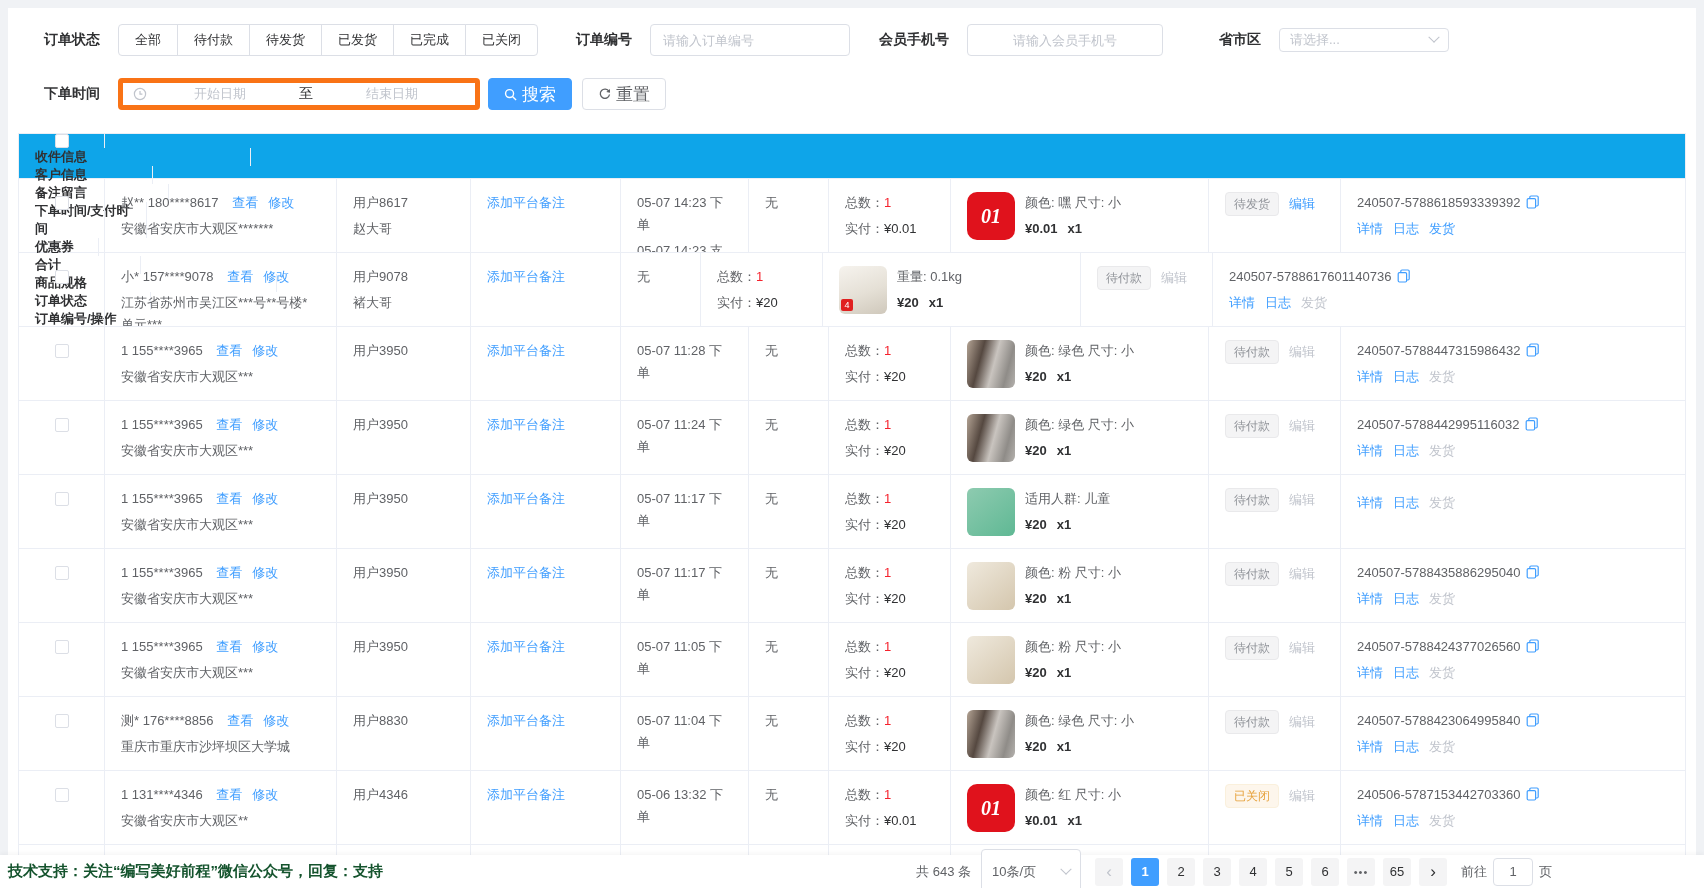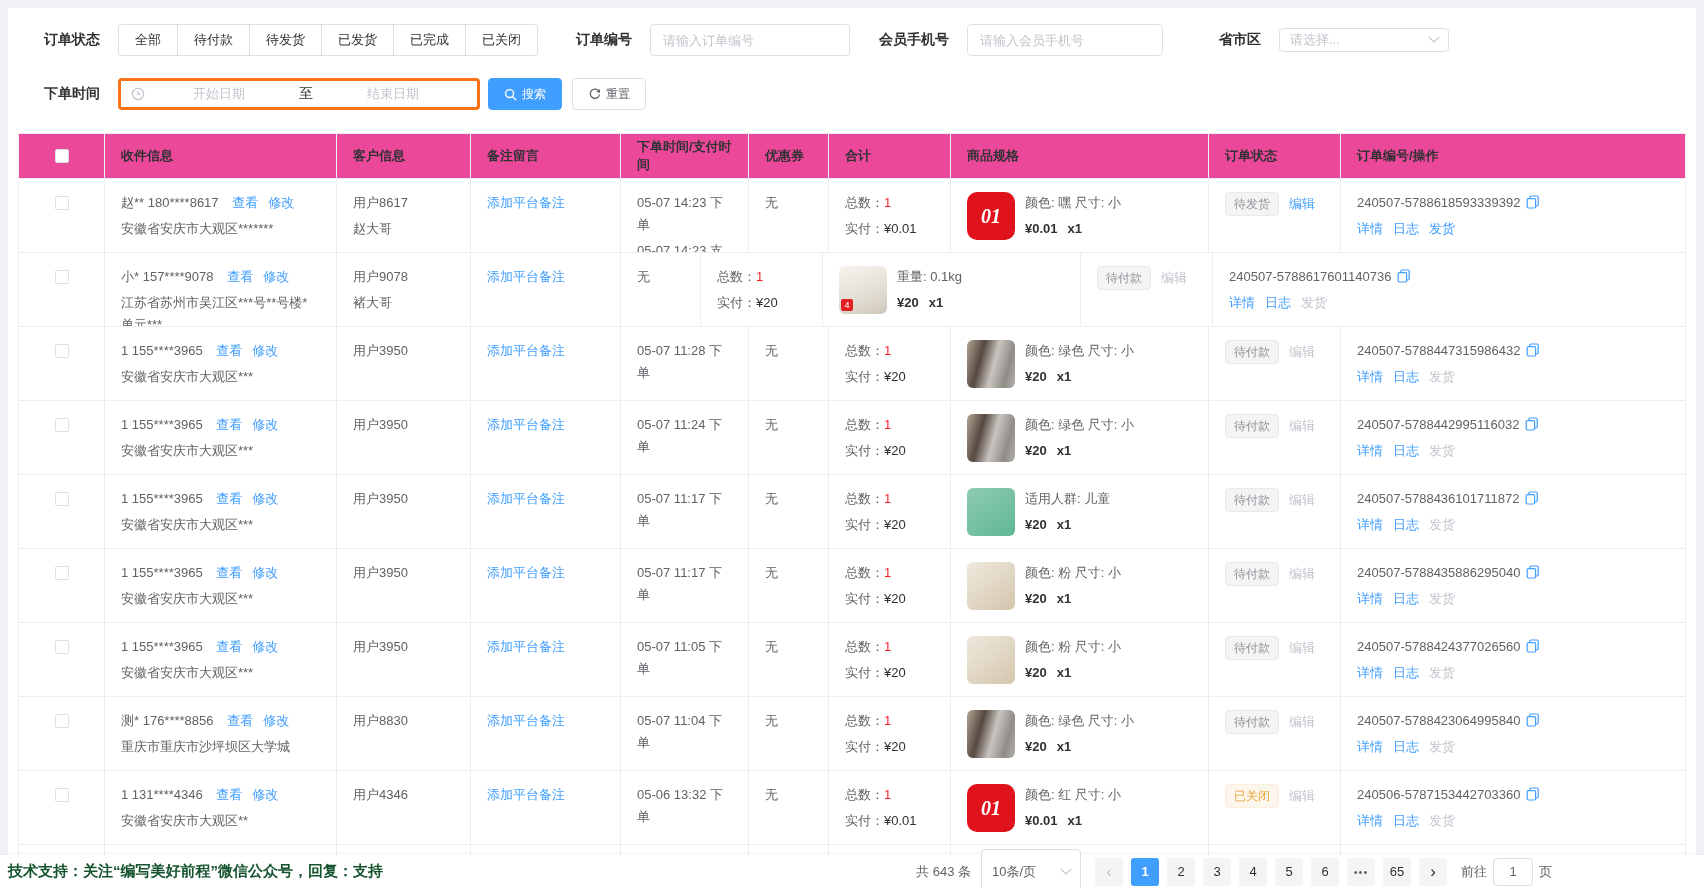--- a/index.html
+++ b/index.html
@@ -21,33 +21,33 @@
   .btn-group button:first-child { border-radius:4px 0 0 4px; margin-left:0; }
   .btn-group button:last-child { border-radius:0 4px 4px 0; }
   .t-input { height:32px; border:1px solid #dcdfe6; border-radius:4px; padding:0 12px;
      font-size:13px; color:#000000; font-family:inherit; outline:none; }
   .t-input::placeholder { color:#c0c4cc; }
   .select-box { height:24px; border:1px solid #dcdfe6; border-radius:4px; display:flex;
      align-items:center; padding:0 10px; color:#c0c4cc; background:#fff; cursor:pointer; }
   .select-box .ph { flex:1; font-size:13px; }
   .chev { width:8px; height:8px; border-right:1.5px solid #c0c4cc; border-bottom:1.5px solid #c0c4cc;
      transform:rotate(45deg) translate(-2px,-2px); flex:none; }
-  .daterange { width:362px; height:32px; border:3px solid #f97316; border-radius:4px;
+  .daterange { width:362px; height:32px; border:5px solid #f97316; border-radius:4px;
      display:flex; align-items:center; padding:0 10px; background:#fff; }
   .daterange .ph { flex:1; text-align:center; color:#c0c4cc; }
   .daterange .sep { color:#303133; font-size:14px; padding:0 6px; }
-  .btn { height:32px; border-radius:4px; font-size:12px; display:inline-flex; align-items:center;
+  .btn { height:32px; border-radius:4px; font-size:17px; display:inline-flex; align-items:center;
      justify-content:center; gap:5px; cursor:pointer; border:1px solid #dcdfe6; background:#fff;
      color:#606266; padding:0 15px; font-family:Liberation Sans, sans-serif; }
   .btn-primary { background:#409eff; border-color:#409eff; color:#fff; }
 
   
   .table { margin:23px 10px 0 10px; border:1px solid #ebeef5; border-bottom:none; }
   .t-head, .t-row { display:flex; }
-  .t-head { background:#ec4899; height:44px; }
+  .t-head { background:#0ea5e9; height:44px;flex-direction:column; }
   .t-head .cell { display:flex; align-items:center; font-weight:bold; color:#303133; font-size:13px; }
   .cell { padding:0 16px; border-right:1px solid #ebeef5; flex:none; overflow:hidden; }
   .cell:last-child { border-right:none; }
   .t-row { height:74px; border-top:1px solid #ebeef5; background:#fff; }
   .t-row .cell { padding-top:13px; line-height:22px; }
   .c-check   { width:86px;  display:flex; justify-content:center; }
   .t-row .c-check { padding-top:17px; }
   .t-head .c-check { padding-top:0; align-items:center; }
   .c-recip   { width:232px; }
   .c-cust    { width:134px; }
@@ -122,21 +122,21 @@
         <button>待发货</button>
         <button>已发货</button>
         <button>已完成</button>
         <button>已关闭</button>
       </div>
 
     <span class="f-label" style="margin-left:38px">订单编号</span>
     <input class="t-input" style="width: 200px;" placeholder="请输入订单编号">
 
     <span class="f-label" style="margin-left:29px">会员手机号</span>
-    <input class="t-input" style="width: 196px;" placeholder="请输入会员手机号">
+    <input class="t-input" style="width: 196px; text-align: center;" placeholder="请输入会员手机号">
 
     <span class="f-label" style="margin-left:56px">省市区</span>
     <div class="select-box" style="width:170px">
       <span class="ph">请选择...</span>
       <span class="chev"></span>
     </div>
   </div>
 
   <div class="f-row f-row2">
     <span class="f-label">下单时间</span>
@@ -361,24 +361,20 @@
             <div class="prod">
               <div class="thumb thumb-green"></div>
               <div>
                 <div>适用人群: 儿童</div>
                 <div class="line2 dark bold"><span>¥20</span><span class="ml10">x1</span></div>
               </div>
             </div>
           </div>
           <div class="cell c-status"><span class="badge badge-info">待付款</span><a class="link-disabled ml10">编辑</a></div>
           <div class="cell c-order">
-            <div><span>240507-5788436101711872</span><svg class="copy-ic" width="14" height="14" viewBox="0 0 14 14">
-                <rect x="3.8" y="1" width="8.4" height="10" rx="1.2" fill="none" stroke="#409eff" stroke-width="1.2"></rect>
-                <rect x="1.2" y="3.6" width="8.4" height="9.4" rx="1.2" fill="#fff" stroke="#409eff" stroke-width="1.2"></rect>
-              </svg></div>
             <div class="line2"><a class="link">详情</a><a class="link ml10">日志</a><a class="link-disabled ml10">发货</a></div>
           </div>
         </div>
         <div class="t-row">
           <div class="cell c-check">
             <span class="checkbox"></span>
           </div>
           <div class="cell c-recip">
             <div><span>1 155****3965 </span><a class="link ml10">查看</a><a class="link ml10">修改</a></div>
             <div class="line2">安徽省安庆市大观区***</div>

